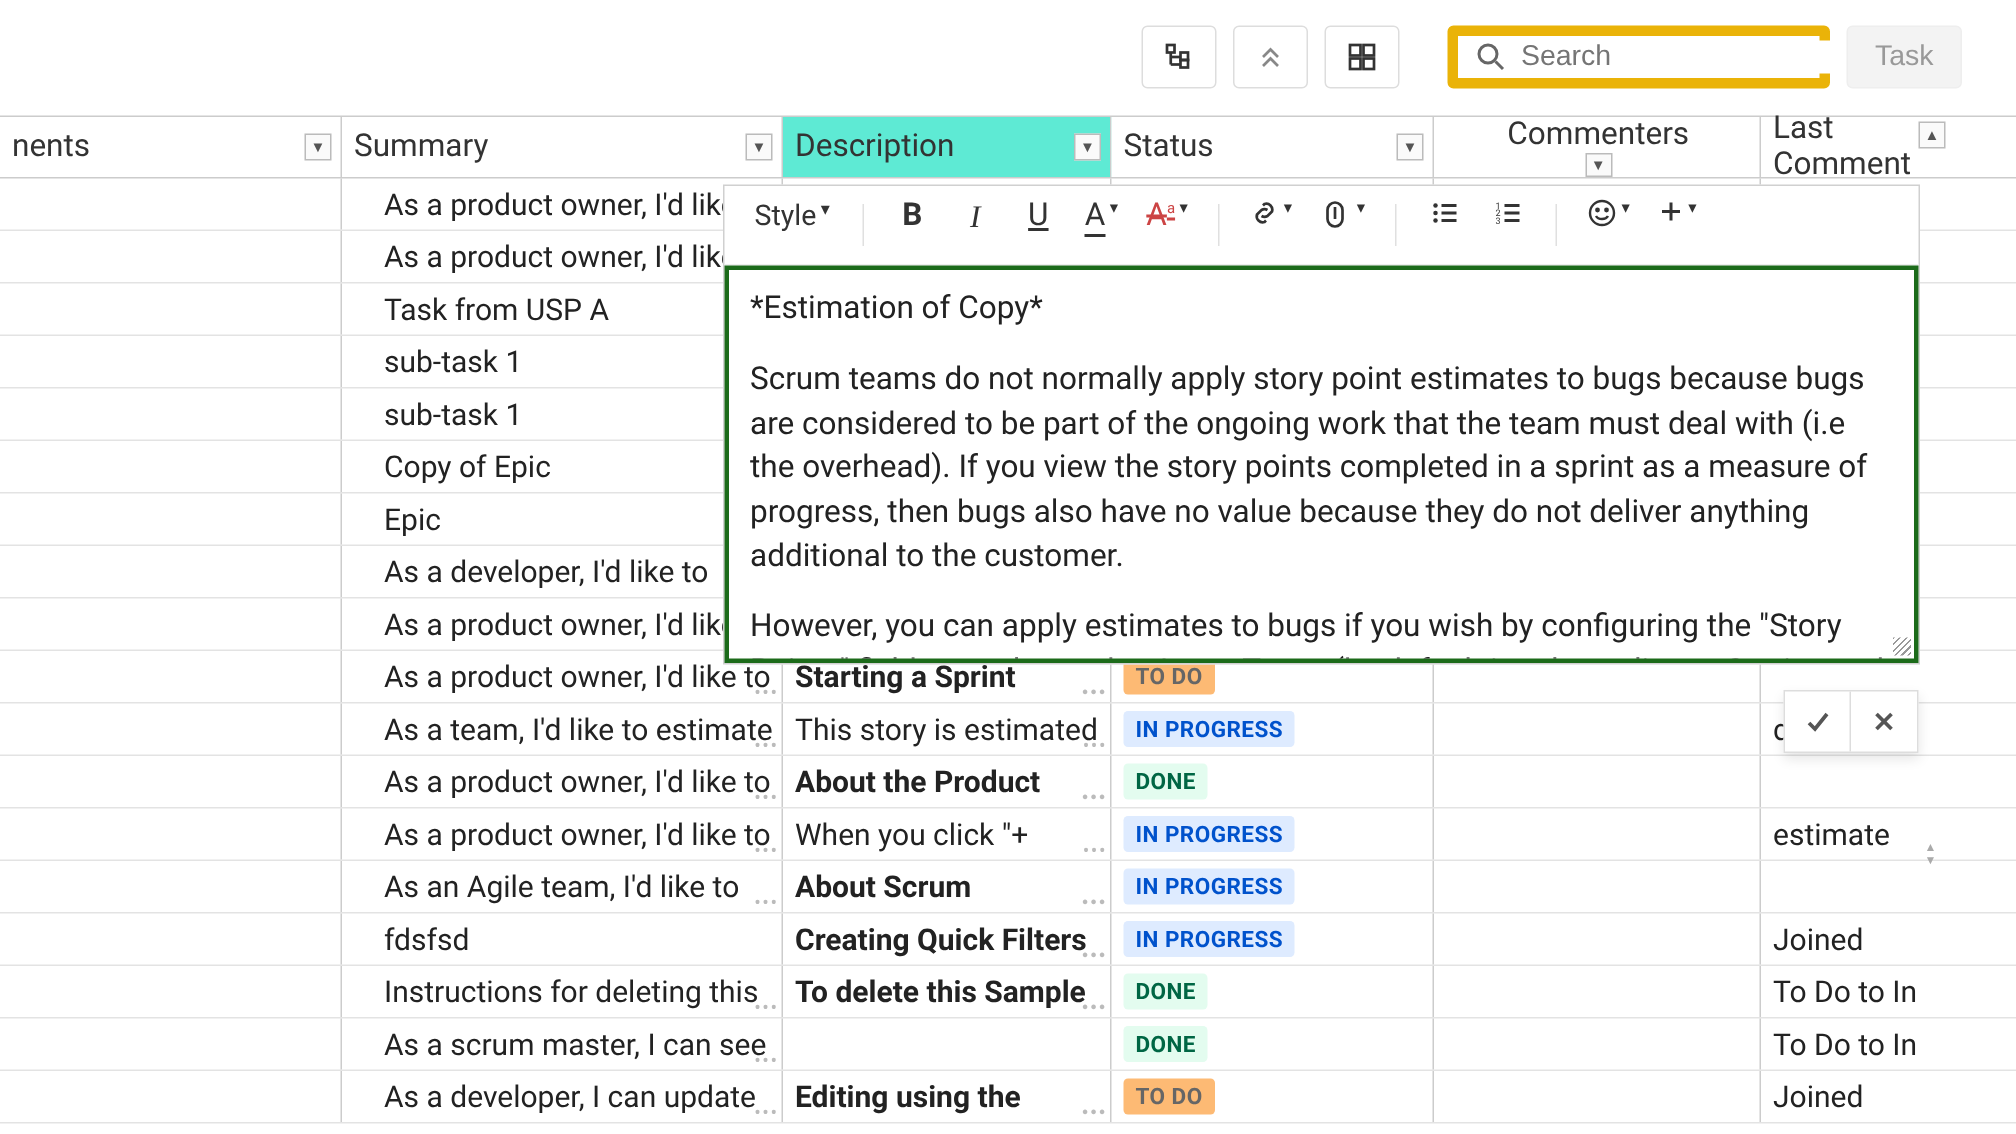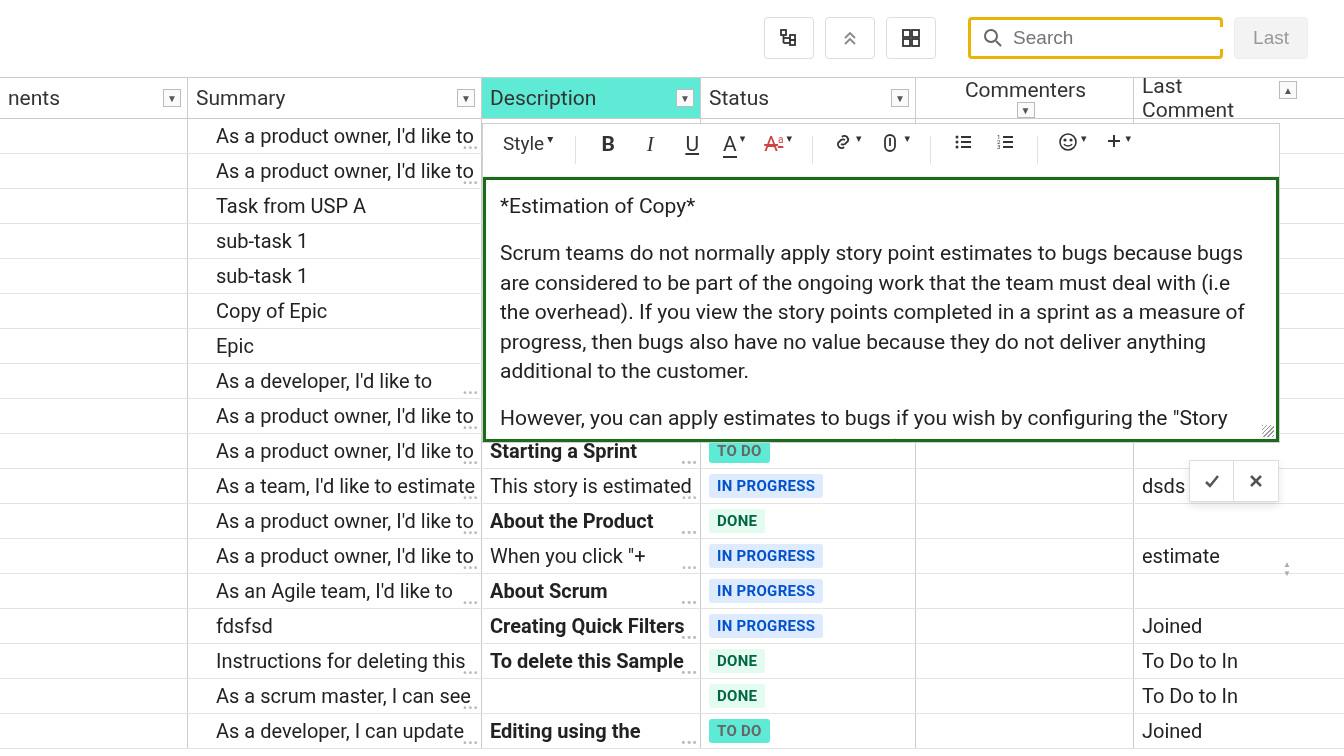--- a/index.html
+++ b/index.html
@@ -25,21 +25,21 @@
       border-radius: 4px;
       height: 42px;
       width: 50px;
       display: flex;
       align-items: center;
       justify-content: center;
       cursor: pointer;
       color: #333;
     }
     .search-box {
-      border: 3px solid #eab308;
+      border: 7px solid #eab308;
       border-radius: 4px;
       height: 42px;
       width: 255px;
       display: flex;
       align-items: center;
       padding: 0 12px;
       gap: 10px;
     }
     .search-box input {
       border: none;
@@ -77,21 +77,21 @@
     }
     .th.active { background: #5eead4; gap: 30px; }
     .th .dropdown-arrow {
       border: 1px solid #bbb;
       width: 18px; height: 18px;
       display: flex; align-items: center; justify-content: center;
       font-size: 10px;
       color: #555;
       background: #fafafa;
     }
-    .col-nents { width: 188px; }
+    .col-nents { width: 228px; }
     .col-summary { width: 294px; }
     .col-desc { width: 219px; }
     .col-status { width: 215px; }
     .col-comm { width: 218px; flex-direction: column; }
     .col-last { width: 138px; border-right: none; padding-left: 8px; }
     .table-body {
       position: relative;
     }
     .row {
       display: flex;
@@ -121,21 +121,21 @@
       letter-spacing: 1px;
     }
     .status-lozenge {
       display: inline-block;
       font-size: 15px;
       font-weight: 700;
       padding: 3px 8px;
       border-radius: 3px;
       letter-spacing: .3px;
     }
-    .st-todo { background: #5eead4; color: #666; }
+    .st-todo { background: #fdba74; color: #666; }
     .st-inprogress { background: #deebff; color: #0052cc; text-align: right; }
     .st-done { background: #e3fcef; color: #006644; }
     .editor-panel {
       position: absolute;
       left: 482px;
       top: 123px;
       width: 798px;
       background: #fff;
       border: 1px solid #d0d0d0;
       z-index: 10;
@@ -244,21 +244,21 @@
   <div style="width:10px"></div>
   <div class="search-box">
     <span>
       <svg width="20" height="20" viewBox="0 0 20 20" fill="none" stroke="#666" stroke-width="2">
           <circle cx="8" cy="8" r="6"></circle>
           <line x1="13" y1="13" x2="18" y2="18"></line>
         </svg>
     </span>
     <input type="text" placeholder="Search" style="">
   </div>
-  <button class="save-btn">Last</button>
+  <button class="save-btn">Task</button>
 </div>
 
 <div class="table-header">
   <div class="th col-nents">
     <span>nents</span>
     <span class="dropdown-arrow">▼</span>
   </div>
   <div class="th col-summary">
     <span>Summary</span>
     <span class="dropdown-arrow">▼</span>

